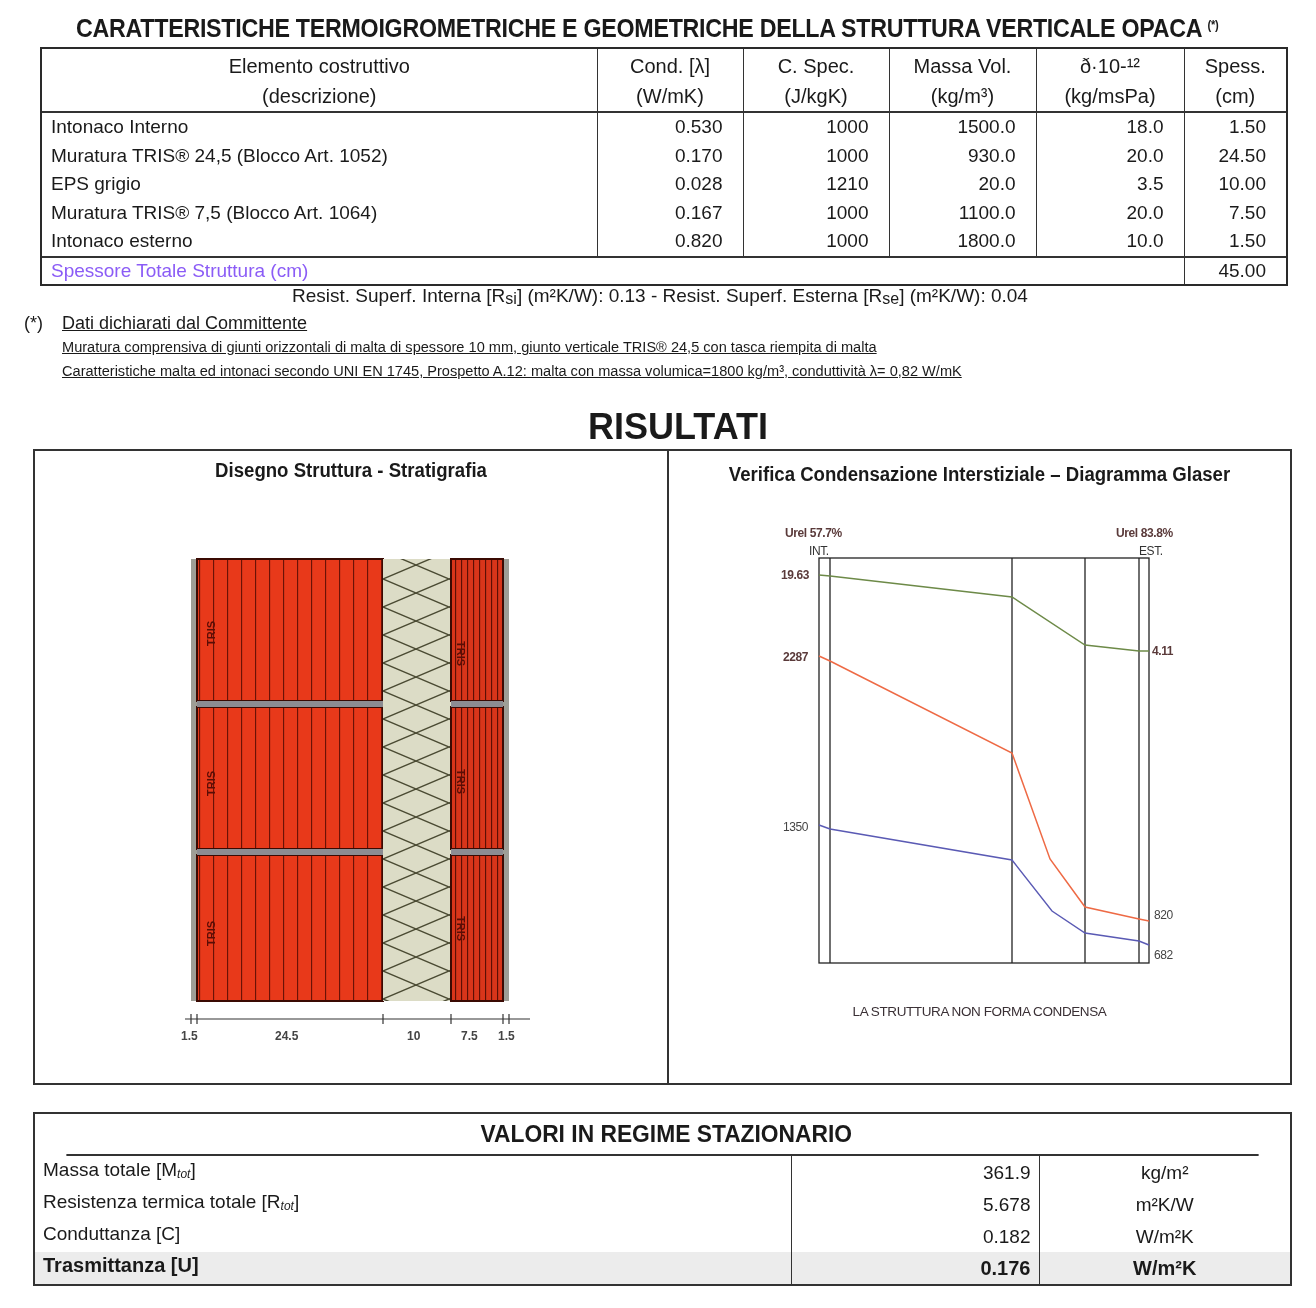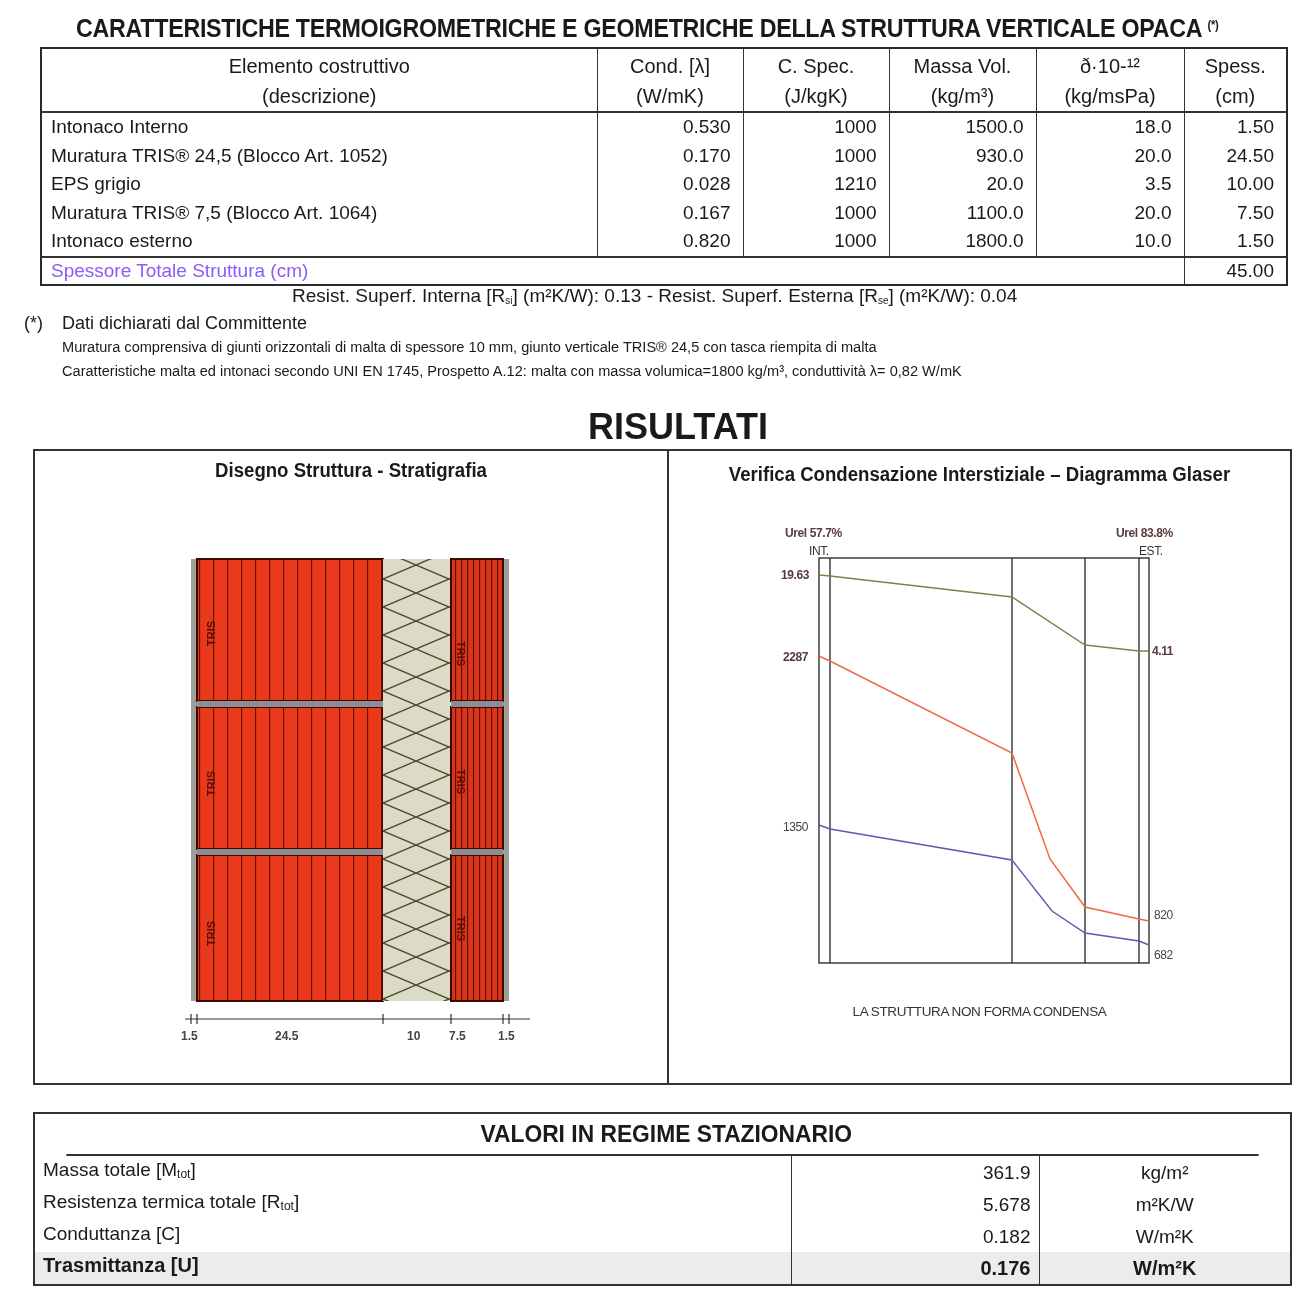--- a/index.html
+++ b/index.html
@@ -7,31 +7,31 @@
   body { position: relative; font-family: "Liberation Sans", sans-serif; color: #1a1a1a; }
 
   .doc-title { position: absolute; left: 76px; top: 14px; font-size: 25px; font-weight: bold; letter-spacing: -0.3px; transform: scaleX(0.93); transform-origin: left top; white-space: nowrap; }
   .doc-title sup { font-size: 12px; vertical-align: top; position: relative; top: 4px; }
 
   
   .layers { position: absolute; left: 40px; top: 47px; width: 1248px; border: 2px solid #2a2a2a; }
   .layers table { width: 100%; border-collapse: collapse; font-size: 19px; }
   .layers th { font-weight: normal; text-align: center; line-height: 30px; padding-top: 2px; border-right: 1.5px solid #333; border-bottom: 2px solid #333; font-size: 20px; }
   .layers th:last-child { border-right: none; }
-  .layers td { border-right: 1.5px solid #333; line-height: 28.5px; padding: 0 12px; text-align: right; transform-origin: left; margin-top: 40px; }
+  .layers td { border-right: 1.5px solid #333; line-height: 28.5px; padding: 0 20px; text-align: right; transform-origin: left; margin-top: 40px; }
   .layers td:last-child { border-right: none; }
   .layers td.desc { text-align: left; padding-left: 9px; }
   .layers tr.total td { border-top: 2px solid #333; line-height: 26px; }
   .layers tr.total td.desc { color: #8b5cf6; }
   .layers tr.total td.blank { border-right: 1.5px solid #333; }
 
   .resist { position: absolute; left: 292px; top: 285px; font-size: 19px; white-space: nowrap; }
-  .resist sub { font-size: 10px; vertical-align: -2px; text-align: right; }
-
-  .notes { position: absolute; left: 24px; top: 311px; font-size: 18px; }
+  .resist sub { font-size: 16px; vertical-align: -2px; text-align: right; }
+
+  .notes { position: absolute; left: 24px; top: 311px; font-size: 18px; text-decoration: underline; }
   .notes .star { display: inline-block; width: 38px; }
   .notes .line2, .notes .line3 { font-size: 15.5px; margin-left: 38px; line-height: 24px; transform: scaleX(0.94); transform-origin: left; white-space: nowrap; }
   .notes .line1 { line-height: 24px; }
 
   .risultati { position: absolute; left: 12px; width: 1316px; top: 406px; text-align: center; font-size: 36px; font-weight: bold; padding-left: 16px; }
 
   
   .panels { position: absolute; left: 33px; top: 449px; width: 1259px; height: 636px; border: 2px solid #333; display: flex; }
   .panel-left { width: 634px; border-right: 2px solid #333; position: relative; }
   .panel-right { flex: 1; position: relative; }
@@ -44,21 +44,21 @@
 
   
   .steady { position: absolute; left: 33px; top: 1112px; width: 1259px; border: 2px solid #333; }
   .steady-title { text-align: center; font-weight: bold; font-size: 24px; line-height: 40px; border-bottom: 2px solid #333; padding-left: 8px; transform: scaleX(0.95); }
   .steady table { width: 100%; border-collapse: collapse; font-size: 19px; }
   .steady td { line-height: 27px; padding: 0 8px; }
   .steady td.lbl { width: 756px; border-right: 1.5px solid #333; }
   .steady td.val { width: 248px; text-align: right; border-right: 1.5px solid #333; }
   .steady td.unit { text-align: center; }
   .steady tr.hl td { font-weight: bold; background: #ececec; font-size: 20px; }
-  .steady sub { font-size: 12px; vertical-align: -2px; }
+  .steady sub { font-size: 12px; vertical-align: -2px; font-style: italic; }
 </style>
 </head>
 <body>
 
 <div class="doc-title">
   <span>CARATTERISTICHE TERMOIGROMETRICHE E GEOMETRICHE DELLA STRUTTURA VERTICALE OPACA</span>
   <sup>(*)</sup>
 </div>
 
 <div class="layers">
@@ -209,21 +209,21 @@
         <line x1="198" y1="463" x2="198" y2="473"></line>
         <line x1="266" y1="463" x2="266" y2="473"></line>
         <line x1="318" y1="463" x2="318" y2="473"></line>
         <line x1="324" y1="463" x2="324" y2="473"></line>
       </g>
     </svg>
     <div style="position:absolute;top:578px;left:0;width:634px;font-size:12px;font-weight:bold;color:#444;">
       <span style="position:absolute;left:146px">1.5</span>
       <span style="position:absolute;left:240px">24.5</span>
       <span style="position:absolute;left:372px">10</span>
-      <span style="position:absolute;left:414px">7.5</span>
+      <span style="position:absolute;left:426px">7.5</span>
       <span style="position:absolute;left:463px">1.5</span>
     </div>
   </div>
 
   <div class="panel-right">
     <div class="panel-title" style="top:12px">Verifica Condensazione Interstiziale – Diagramma Glaser</div>
 
     <svg class="glaser-svg" width="623" height="600" viewBox="0 0 623 600">
 
       <g stroke="#222" stroke-width="1.3" fill="none">

